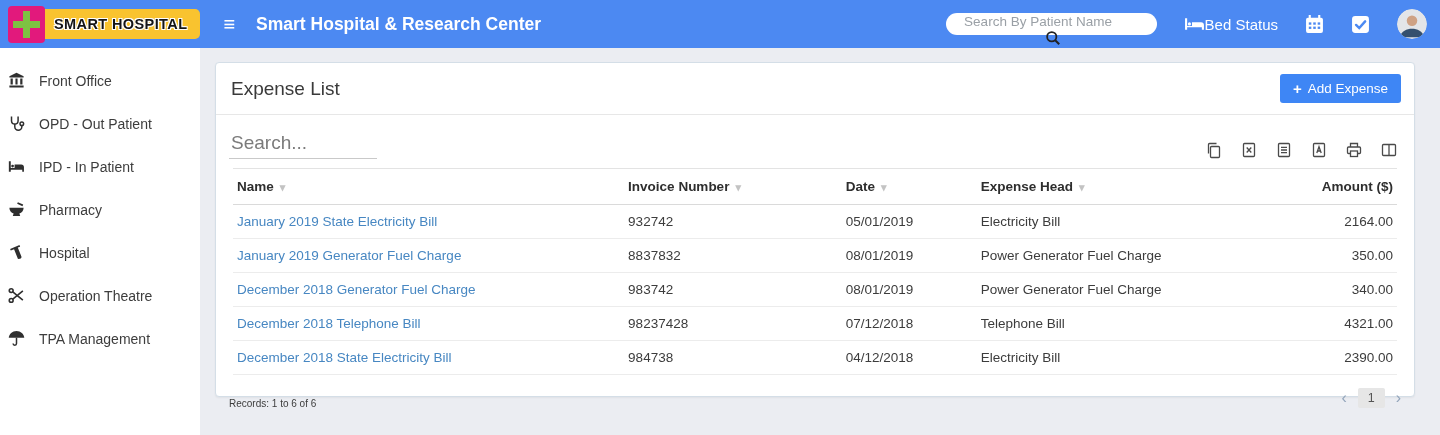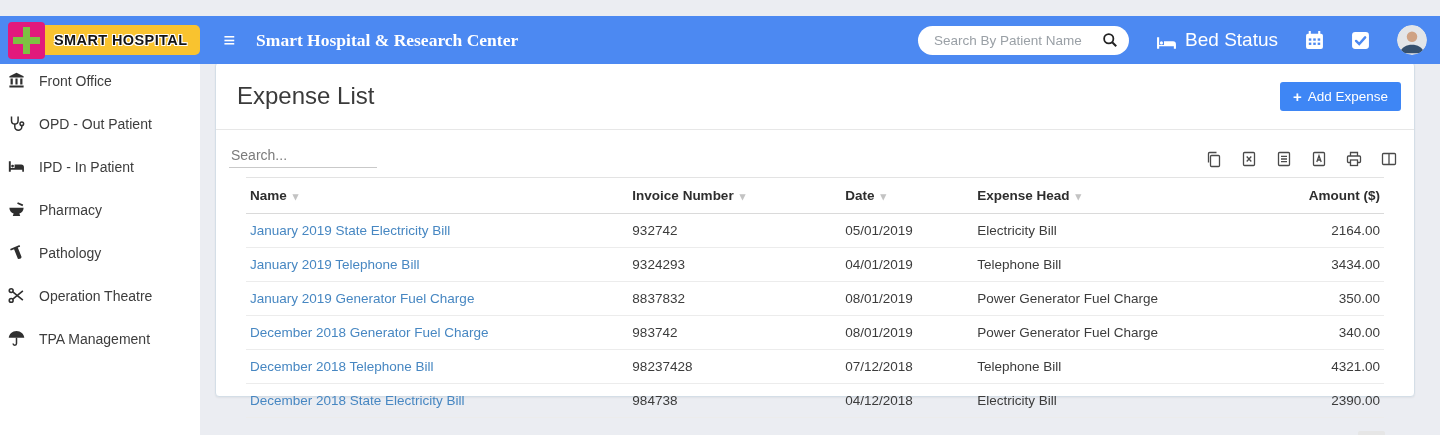--- a/index.html
+++ b/index.html
@@ -1,61 +1,61 @@
 <!DOCTYPE html>
 <html><head>
 <meta charset="utf-8">
 <style>
   * { box-sizing: border-box; }
   body { margin:0; background:#fff; font-family:"Liberation Sans", sans-serif; }
   .app { position:relative; width:1440px; height:435px; overflow:hidden; background:#ebedf2; }
 
   
-  .top-header { position:absolute; top:16px; left:0; right:0; height:48px; background:#4c89f2;
+  .top-header { position:absolute; top:0; left:0; right:0; height:48px; background:#4c89f2;
     display:flex; align-items:center; z-index:5; }
   .logo { display:flex; align-items:center; margin-left:8px; cursor:pointer; }
   .logo-cross { width:37px; height:37px; background:#e2197c; border-radius:4px; position:relative; z-index:2; flex:0 0 auto; }
   .logo-cross:before { content:""; position:absolute; left:15px; top:5px; width:7px; height:27px; background:#7dc242; }
   .logo-cross:after { content:""; position:absolute; left:5px; top:15px; width:27px; height:7px; background:#7dc242; }
   .logo-pill { margin-left:-7px; height:30px; background:#f9c32f; border-radius:5px; padding:0 13px 0 16px;
     display:flex; align-items:center; font-size:14.5px; font-weight:700; letter-spacing:.4px; color:#151515;
     text-shadow:-1px -1px 0 #fff,1px -1px 0 #fff,-1px 1px 0 #fff,1px 1px 0 #fff; }
   .hamburger { margin-left:23px; color:#fff; font-size:20px; cursor:pointer; line-height:1; }
-  .app-title { margin:0 0 0 21px; font-size:17.5px; font-weight:700; color:#fff;font-family:Liberation Serif, serif; }
+  .app-title { margin:0 0 0 21px; font-size:17.5px; font-weight:700; color:#fff; }
   .header-right { margin-left:auto; display:flex; align-items:center; gap:27px; padding-right:13px; }
-  .search-pill { display:flex; align-items:center; background:#fff; border-radius:15px; height:29px; width:211px; padding:0 11px 0 14px; }
+  .search-pill { display:flex; align-items:center; background:#fff; border-radius:15px; height:22px; width:211px; padding:0 11px 0 14px;flex-direction:column; }
   .search-pill input { border:0; outline:0; flex:1; min-width:0; font-size:13.5px; color:#333; font-family:inherit; }
   .search-pill input::placeholder { color:#9aa0a6; }
-  .bed-status { display:flex; align-items:flex-end; gap:8px; color:#fff; font-size:19px; font-weight:500; cursor:pointer; }
+  .bed-status { display:flex; align-items:center; gap:0; color:#fff; font-size:15px; font-weight:500; cursor:pointer; }
   .hdr-icon { display:flex; cursor:pointer; }
   .avatar { width:30px; height:30px; border-radius:50%; overflow:hidden; cursor:pointer; display:flex; }
 
   
   .sidebar { position:absolute; top:48px; left:0; bottom:0; width:200px; background:#fff; padding-top:11px; }
   .side-item { height:43px; display:flex; align-items:center; padding-left:7px; gap:13px;
     font-size:14px; color:#3d3d3d; cursor:pointer; }
   .sicon { width:19px; display:flex; justify-content:center; flex:0 0 auto; }
 
   
   .content { position:absolute; left:200px; top:48px; right:0; bottom:0; background:#ebedf2; padding:14px 25px 0 15px; }
   .card { background:#fff; border:1px solid #d4dee7; border-radius:4px; height:335px;
     box-shadow:0 1px 2px rgba(0,0,0,.05); display:flex; flex-direction:column; }
   .card-head { display:flex; align-items:center; justify-content:space-between; padding:11px 13px; border-bottom:1px solid #e7e7e7; }
-  .page-title { margin:8px; font-size:24px; font-weight:400; color:#3a3a3a; }
+  .page-title { margin:2px; font-size:19px; font-weight:400; color:#3a3a3a; }
   .add-btn { background:#3e86f5; color:#fff; border:0; border-radius:3px; font-size:13.5px; font-weight:500;
     font-family:inherit; padding:7px 13px; display:flex; align-items:center; gap:6px; cursor:pointer; }
   .add-btn .plus { font-size:15px; font-weight:700; line-height:1; }
   .toolbar { display:flex; align-items:flex-end; justify-content:space-between; padding:13px 13px 9px; }
-  .tbl-search { border:0; border-bottom:1px solid #c9c9c9; width:148px; font-size:14px; color:#444;
+  .tbl-search { border:0; border-bottom:1px solid #c9c9c9; width:148px; font-size:19px; color:#444;
     outline:0; padding:4px 2px; font-family:inherit; background:transparent; }
   .tbl-search::placeholder { color:#7b7b7b; }
   .export-tools { display:flex; align-items:center; gap:17px; padding-right:3px; }
   .tool-btn { display:flex; cursor:pointer; }
 
-  .table-wrap { padding:0 30px; }
+  .table-wrap { padding:0 17px; }
   table { width:100%; border-collapse:collapse; table-layout:fixed; }
   th { text-align:left; font-size:13.5px; font-weight:700; color:#2e2e2e; padding:10px 4px;
     border-top:1px solid #e3e3e3; border-bottom:1px solid #dadada; cursor:pointer; white-space:nowrap; }
   .caret { color:#c3c3c3; font-size:11px; margin-left:6px; }
   td { font-size:13.5px; color:#3c3c3c; padding:9px 4px; border-top:1px solid #ececec; white-space:nowrap;
     overflow:hidden; text-overflow:ellipsis; }
   tbody tr:first-child td { border-top:0;margin-left:37px; }
   tbody tr:last-child td { border-bottom:1px solid #ececec; }
   a.name-link { color:#4787c2; text-decoration:none; cursor:pointer; }
   .col-amt { text-align:right; }
@@ -175,21 +175,21 @@
           </svg>
       </span>
       <span>Pharmacy</span>
     </div>
     <div class="side-item">
       <span class="sicon">
         <svg width="17" height="17" viewBox="0 0 16 16" fill="#2f2f2f">
             <path d="M2 4.6 10.8 1l.6 1.5-2.2.9 3.4 8.3c.4 1-.2 2.1-1.3 2.2l-1.9.2L5.7 5l-3.1 1.1z"></path>
           </svg>
       </span>
-      <span>Pathology</span>
+      <span>Hospital</span>
     </div>
     <div class="side-item">
       <span class="sicon">
         <svg width="17" height="17" viewBox="0 0 16 16" fill="none" stroke="#2f2f2f" stroke-width="1.5">
             <circle cx="3" cy="3.4" r="1.8"></circle>
             <circle cx="3" cy="12.6" r="1.8"></circle>
             <path d="M4.5 4.5 14 12.4M4.5 11.5 14 3.6"></path>
           </svg>
       </span>
       <span>Operation Theatre</span>
@@ -280,27 +280,20 @@
           <tbody>
 
           <tr style="">
               <td><a class="name-link">January 2019 State Electricity Bill</a></td>
               <td>932742</td>
               <td>05/01/2019</td>
               <td>Electricity Bill</td>
               <td class="col-amt">2164.00</td>
             </tr>
               <tr style="">
-              <td><a class="name-link">January 2019 Telephone Bill</a></td>
-              <td>9324293</td>
-              <td>04/01/2019</td>
-              <td>Telephone Bill</td>
-              <td class="col-amt">3434.00</td>
-            </tr>
-              <tr style="">
               <td><a class="name-link">January 2019 Generator Fuel Charge</a></td>
               <td>8837832</td>
               <td>08/01/2019</td>
               <td>Power Generator Fuel Charge</td>
               <td class="col-amt">350.00</td>
             </tr>
               <tr style="">
               <td><a class="name-link">December 2018 Generator Fuel Charge</a></td>
               <td>983742</td>
               <td>08/01/2019</td>

